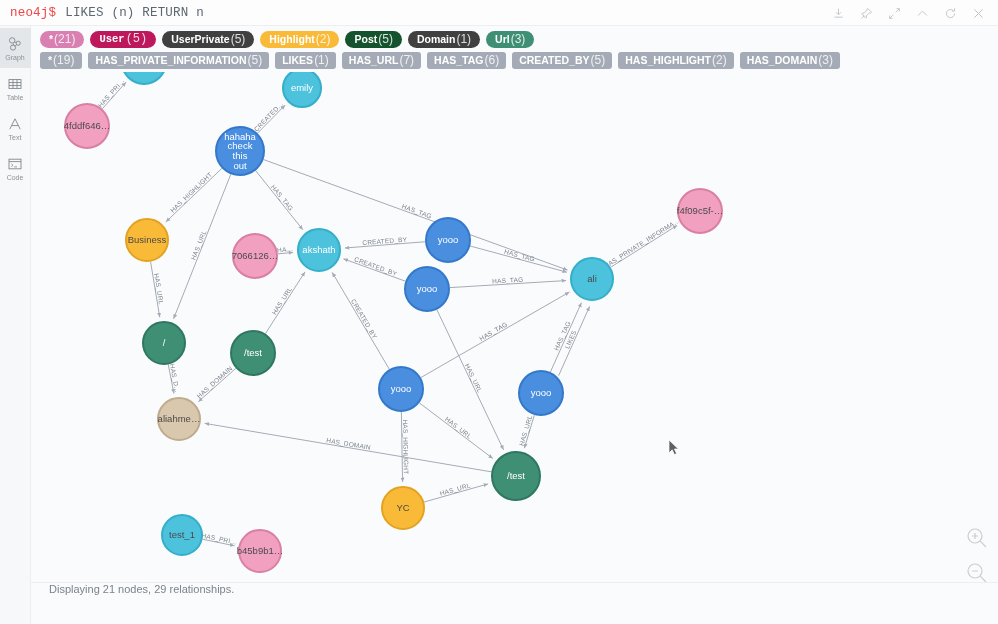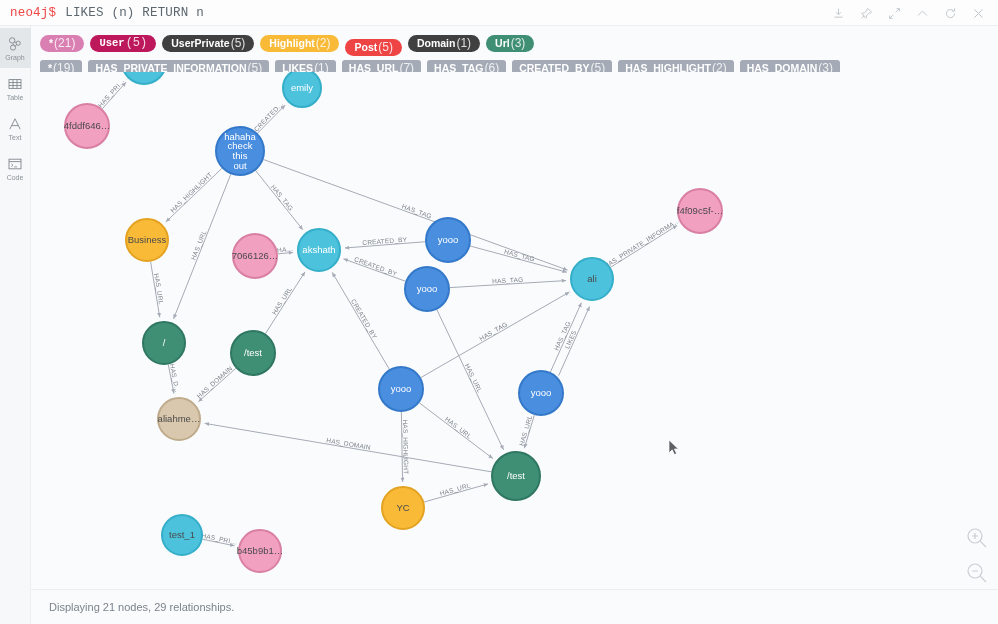--- a/index.html
+++ b/index.html
@@ -131,24 +131,24 @@
   }
   .zbtn {
     width: 26px; height: 26px; cursor: pointer;
     color: #c9ced3;
     display: flex; align-items: center; justify-content: center;
   }
 
   
   .statusbar {
     position: absolute; left: 31px; bottom: 0;
-    width: 967px; height: 35px;
+    width: 967px; height: 42px;
     background: #fafbfc;
     border-top: 1px solid #eceef0;
-    display: flex; align-items: center;
+    display: flex; 
   }
   .status-text {
     font-size: 11px; color: #7b838b;
     padding-left: 18px;
   }
 
   
   .cursor-arrow { position: absolute; left: 637px; top: 367px; pointer-events: none; }
 </style>
 </head>
@@ -247,21 +247,21 @@
           <span class="cnt">(5)</span>
         </div>
         <div class="pill" style="background: #404040;">
           <span>UserPrivate</span>
           <span class="cnt">(5)</span>
         </div>
         <div class="pill" style="background: rgb(249, 186, 56);">
           <span>Highlight</span>
           <span class="cnt">(2)</span>
         </div>
-        <div class="pill" style="background: #ef4444; margin-top: 8px;">
+        <div class="pill" style="background: #14532d;">
           <span>Post</span>
           <span class="cnt">(5)</span>
         </div>
         <div class="pill" style="background: #404040;">
           <span>Domain</span>
           <span class="cnt">(1)</span>
         </div>
         <div class="pill" style="background: rgb(63, 143, 117);">
           <span>Url</span>
           <span class="cnt">(3)</span>

